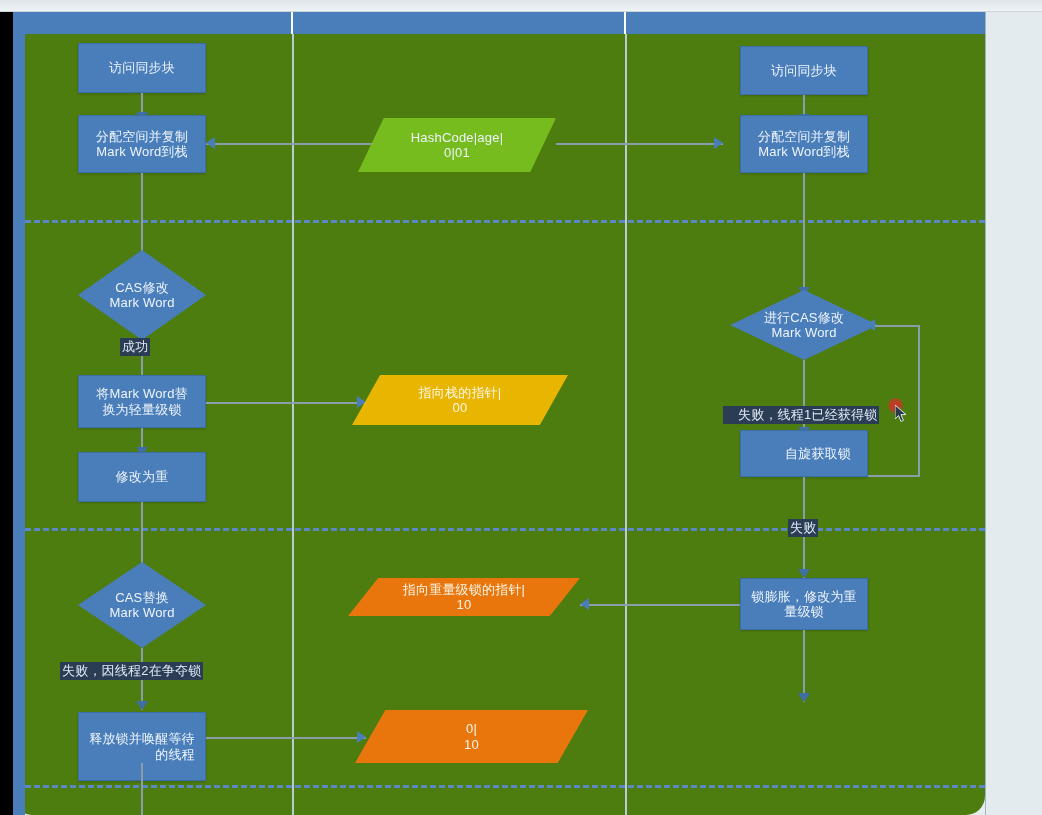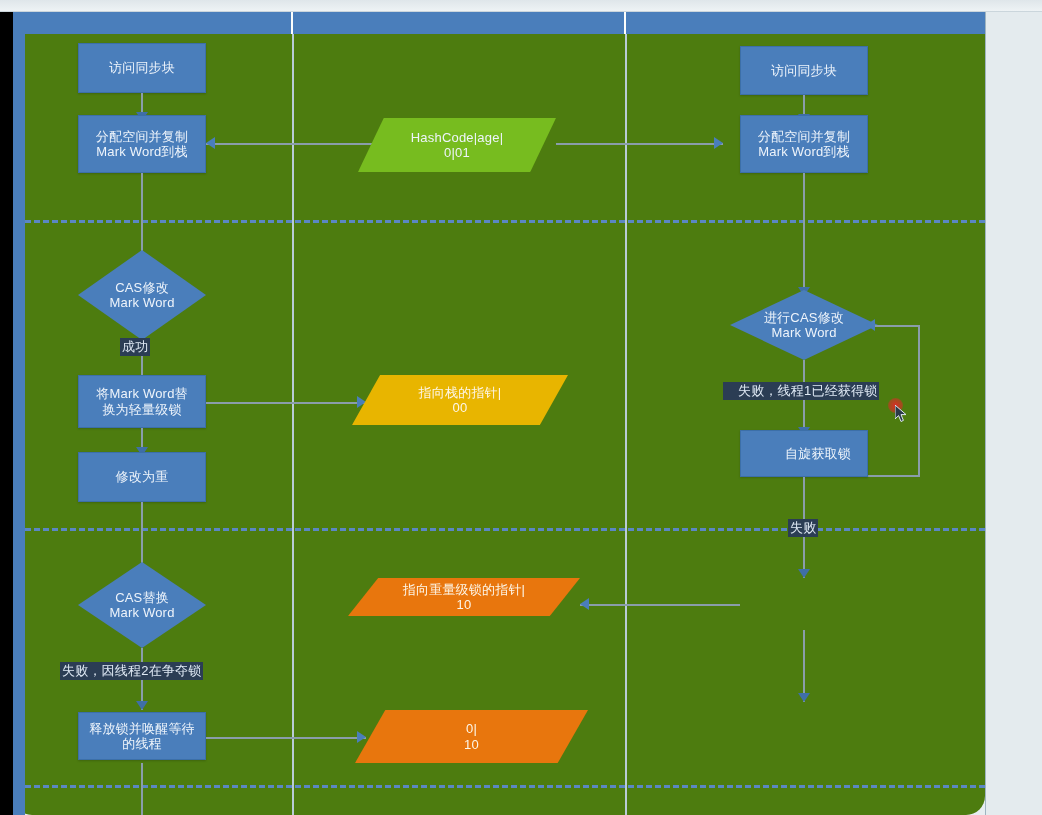--- a/index.html
+++ b/index.html
@@ -199,21 +199,21 @@
 
     <div class="node diamond" style="left:65px;top:550px;width:128px;height:86px;">
       <div class="dshape"></div>
       <div class="dtext">CAS替换
 Mark Word</div>
     </div>
     <div class="vline" style="left:128px;top:636px;height:62px;"></div>
     <div class="arrow-d" style="left:123px;top:689px;"></div>
     <div class="edge-label" style="left:47px;top:650px;">失败，因线程2在争夺锁</div>
 
-    <div class="node box" style="left:65px;top:700px;width:128px;height:48px;">
+    <div class="node box" style="left:65px;top:700px;width:128px;height:69px;text-align:right;">
       <span>释放锁并唤醒等待
 的线程</span>
     </div>
     <div class="vline" style="left:128px;top:751px;height:52px;"></div>
 
     <div class="hline" style="left:193px;top:725px;width:160px;"></div>
     <div class="arrow-r" style="left:344px;top:719px;"></div>
 
     <div class="node para green" style="left:345px;top:106px;width:198px;height:54px;">
       <div class="pshape"></div>
@@ -258,34 +258,38 @@
     <div class="vline" style="left:790px;top:161px;height:123px;"></div>
     <div class="arrow-d" style="left:785px;top:275px;"></div>
 
     <div class="node diamond" style="left:717px;top:278px;width:148px;height:70px;">
       <div class="dshape"></div>
       <div class="dtext">进行CAS修改
 Mark Word</div>
     </div>
     <div class="vline" style="left:790px;top:348px;height:76px;"></div>
     <div class="arrow-d" style="left:785px;top:415px;"></div>
-    <div class="edge-label" style="left:710px;top:370px;padding-left:15px;">失败，线程1已经获得锁</div>
+    <div class="edge-label" style="left:710px;top:394px;padding-left:15px;">失败，线程1已经获得锁</div>
 
     <div class="hline" style="left:855px;top:463px;width:52px;"></div>
     <div class="vline" style="left:905px;top:313px;height:152px;"></div>
     <div class="hline" style="left:862px;top:313px;width:45px;"></div>
     <div class="arrow-l" style="left:853px;top:307px;"></div>
 
     <div class="node box" style="left:727px;top:418px;width:128px;height:47px;padding-left:28px;">
       <span>自旋获取锁</span>
     </div>
     <div class="vline" style="left:790px;top:465px;height:101px;"></div>
     <div class="arrow-d" style="left:785px;top:557px;"></div>
     <div class="edge-label" style="left:775px;top:507px;">失败</div>
 
+    <div class="node box" style="left:727px;top:566px;width:128px;height:52px;">
+      <span>锁膨胀，修改为重
+量级锁</span>
+    </div>
     <div class="vline" style="left:790px;top:618px;height:72px;"></div>
     <div class="arrow-d" style="left:785px;top:681px;"></div>
 
 
   </div>
 
   <div class="cursor" style="left:888px;top:398px;">
     <div class="glow"></div>
     <svg width="14" height="20" viewBox="0 0 14 20">
       <path d="M0 0 L0 14 L3.6 10.6 L6 16.5 L8.4 15.4 L6 9.6 L11 9.6 Z" fill="#2b3a48" stroke="#dfe9f0" stroke-width="1"></path>

